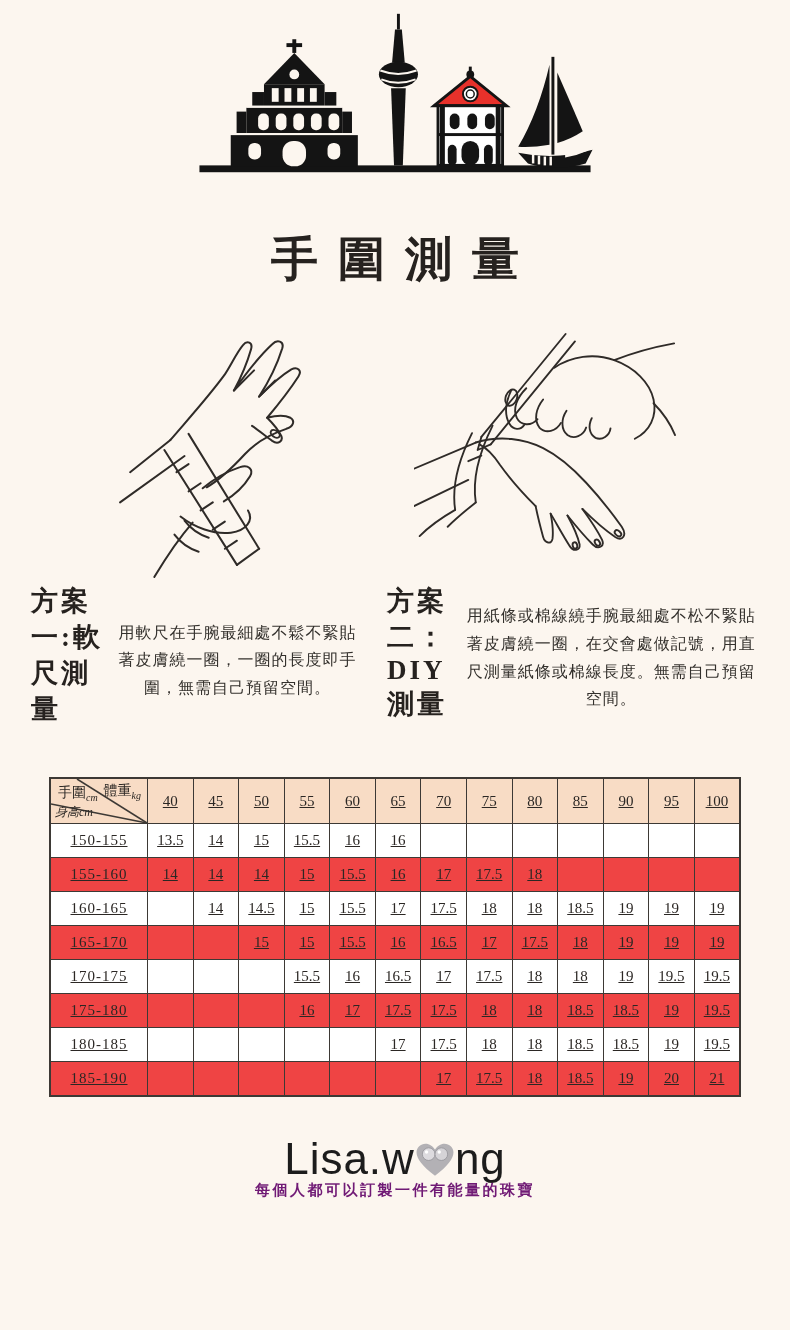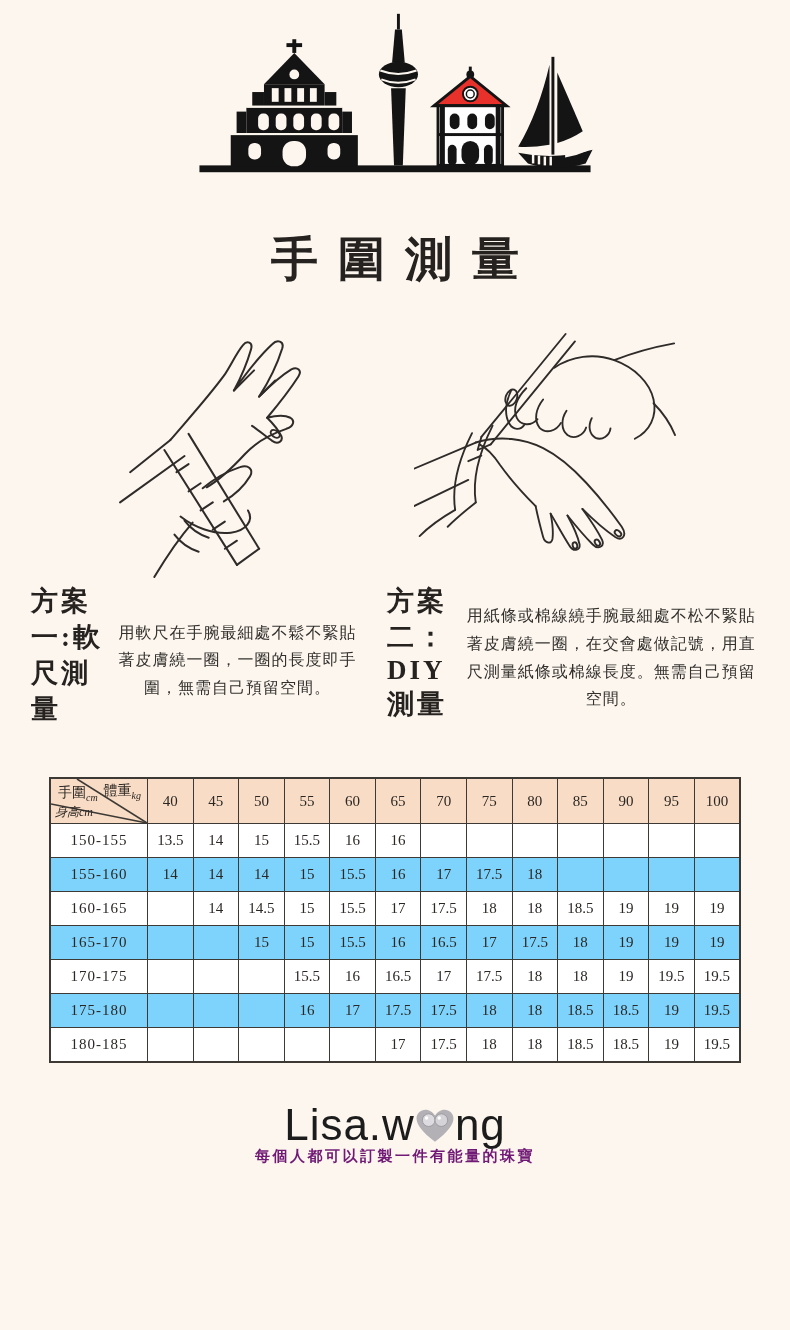--- a/index.html
+++ b/index.html
@@ -34,38 +34,38 @@
   .method.m1{width:330px;}
   .method.m2{width:372px;}
   .method h2{
     margin:0 0 10px 0;font-size:27px;font-weight:600;letter-spacing:3px;color:#26221f;
   }
   .method p{
     margin:0;font-size:16px;line-height:1.72;text-align:center;letter-spacing:1px;color:#33302c;
   }
 
   
-  .table-wrap{margin-top:40px;}
+  .table-wrap{margin-top:40px;text-decoration:underline;}
   table.size{
     border-collapse:collapse;table-layout:fixed;
     width:692px;
     border:2px solid #3d3935;
     background:#fff;
     font-size:15px;
   }
   table.size th,table.size td{
     border:1px solid #3d3935;
     text-align:center;vertical-align:middle;
     font-weight:400;color:#2b2724;
     padding:0;height:33px;
     overflow:hidden;white-space:nowrap;
   }
   table.size thead th{height:44px;background:#f8dcc5;}
   table.size th.rowhead{width:96px;letter-spacing:1px;}
-  tr.band th,tr.band td{background:#7dd3fc;}
+  tr.band th,tr.band td{background:#ef4444;}
   th.corner{position:relative;width:96px;}
   th.corner svg.diag{position:absolute;left:0;top:0;width:100%;height:100%;}
   th.corner .c-tl{position:absolute;left:7px;top:5px;font-size:14px;}
   th.corner .c-tr{position:absolute;right:6px;top:3px;font-size:14px;}
   th.corner .c-bl{position:absolute;left:4px;bottom:2px;font-size:12px;font-style:italic;}
   th.corner sub{font-size:10px;font-style:italic;}
 
   
   .footer{margin-top:40px;display:flex;flex-direction:column;align-items:center;}
   .logo{
@@ -372,20 +372,36 @@
             <td></td>
             <td>17</td>
             <td>17.5</td>
             <td>18</td>
             <td>18</td>
             <td>18.5</td>
             <td>18.5</td>
             <td>19</td>
             <td>19.5</td>
           </tr>
+          <tr class="band">
+            <th class="rowhead">185-190</th>
+            <td></td>
+            <td></td>
+            <td></td>
+            <td></td>
+            <td></td>
+            <td></td>
+            <td>17</td>
+            <td>17.5</td>
+            <td>18</td>
+            <td>18.5</td>
+            <td>19</td>
+            <td>20</td>
+            <td>21</td>
+          </tr>
         </tbody>
     </table>
   </div>
 
   <footer class="footer">
     <div class="logo">
       <span>Lisa.w</span>
       <svg class="heart" viewBox="0 0 36 34">
         <path d="M18,31 C6,22 0.5,15 0.5,8.8 C0.5,4 4.4,0.6 9,0.6 C12.8,0.6 16,2.9 18,6.2 C20,2.9 23.2,0.6 27,0.6 C31.6,0.6 35.5,4 35.5,8.8 C35.5,15 30,22 18,31 Z" fill="#b3b1b5"></path>
         <circle cx="12" cy="10.5" r="6" fill="#dddbdf" stroke="#96949a" stroke-width="0.8"></circle>

